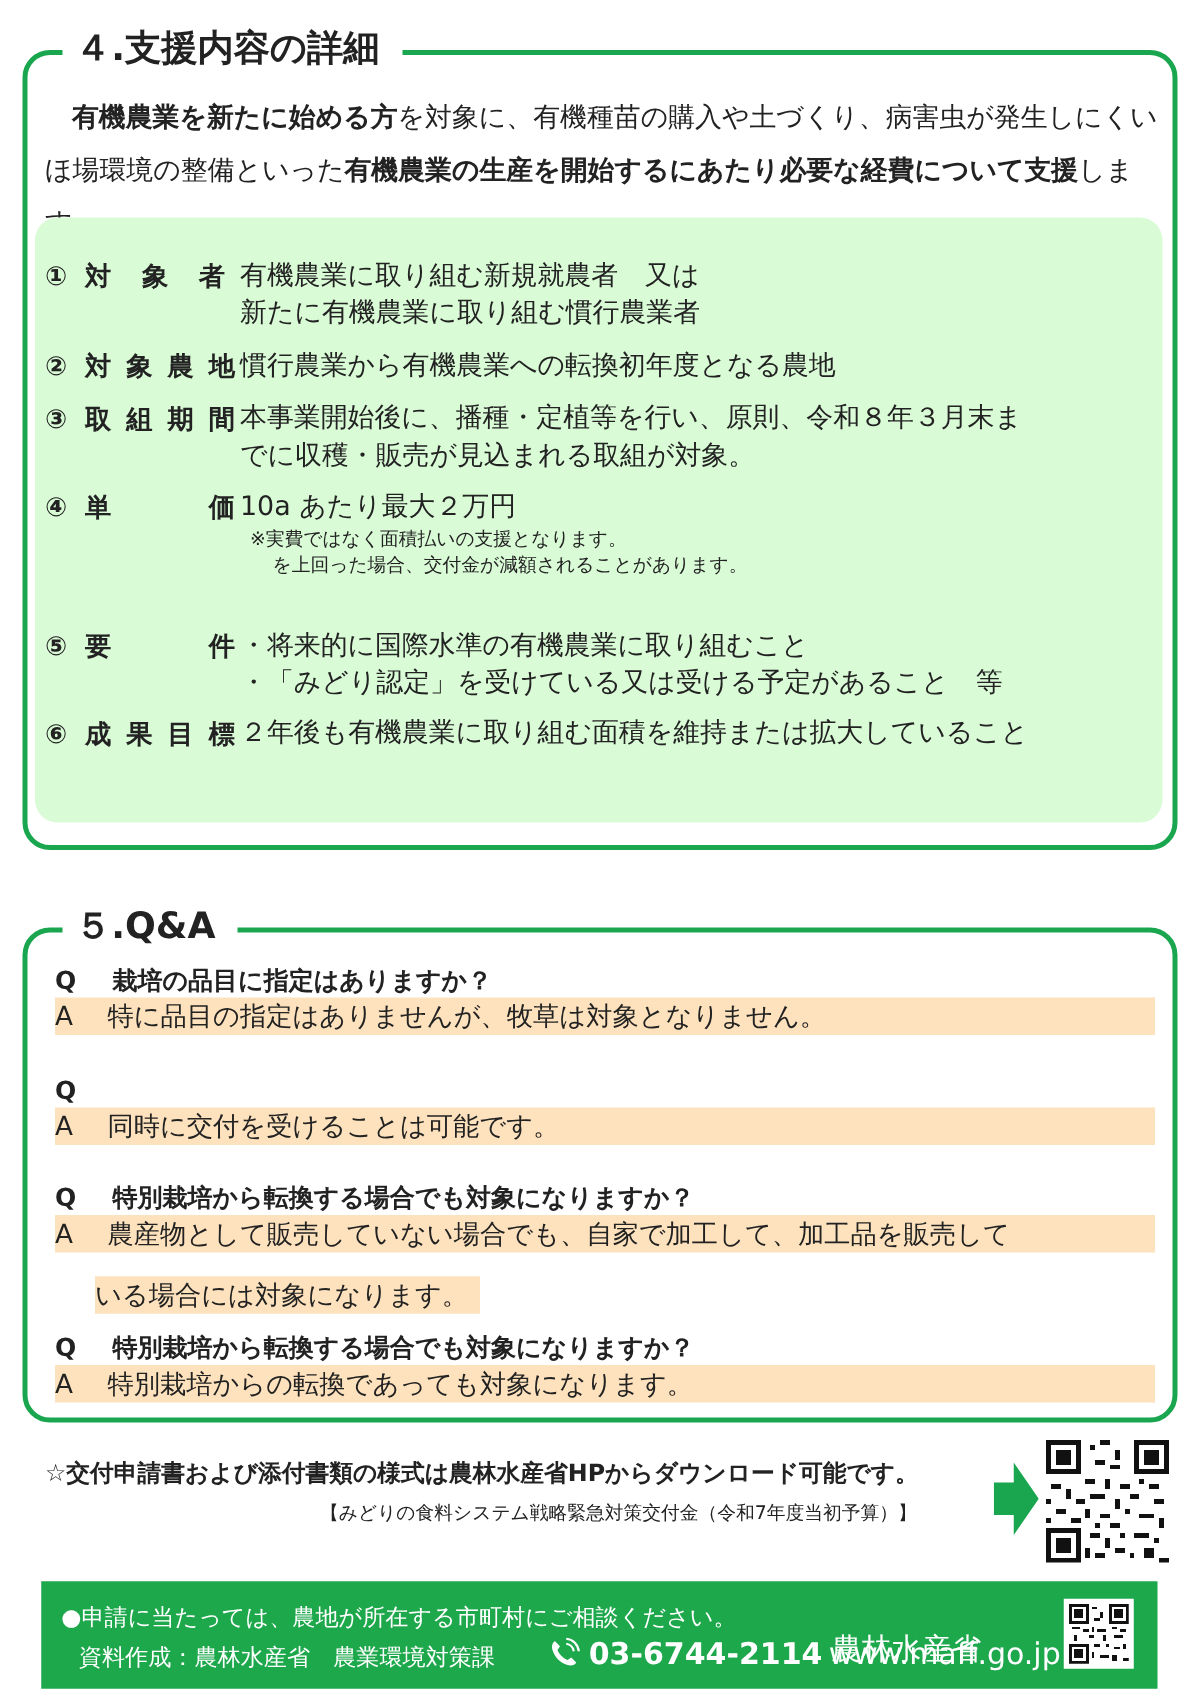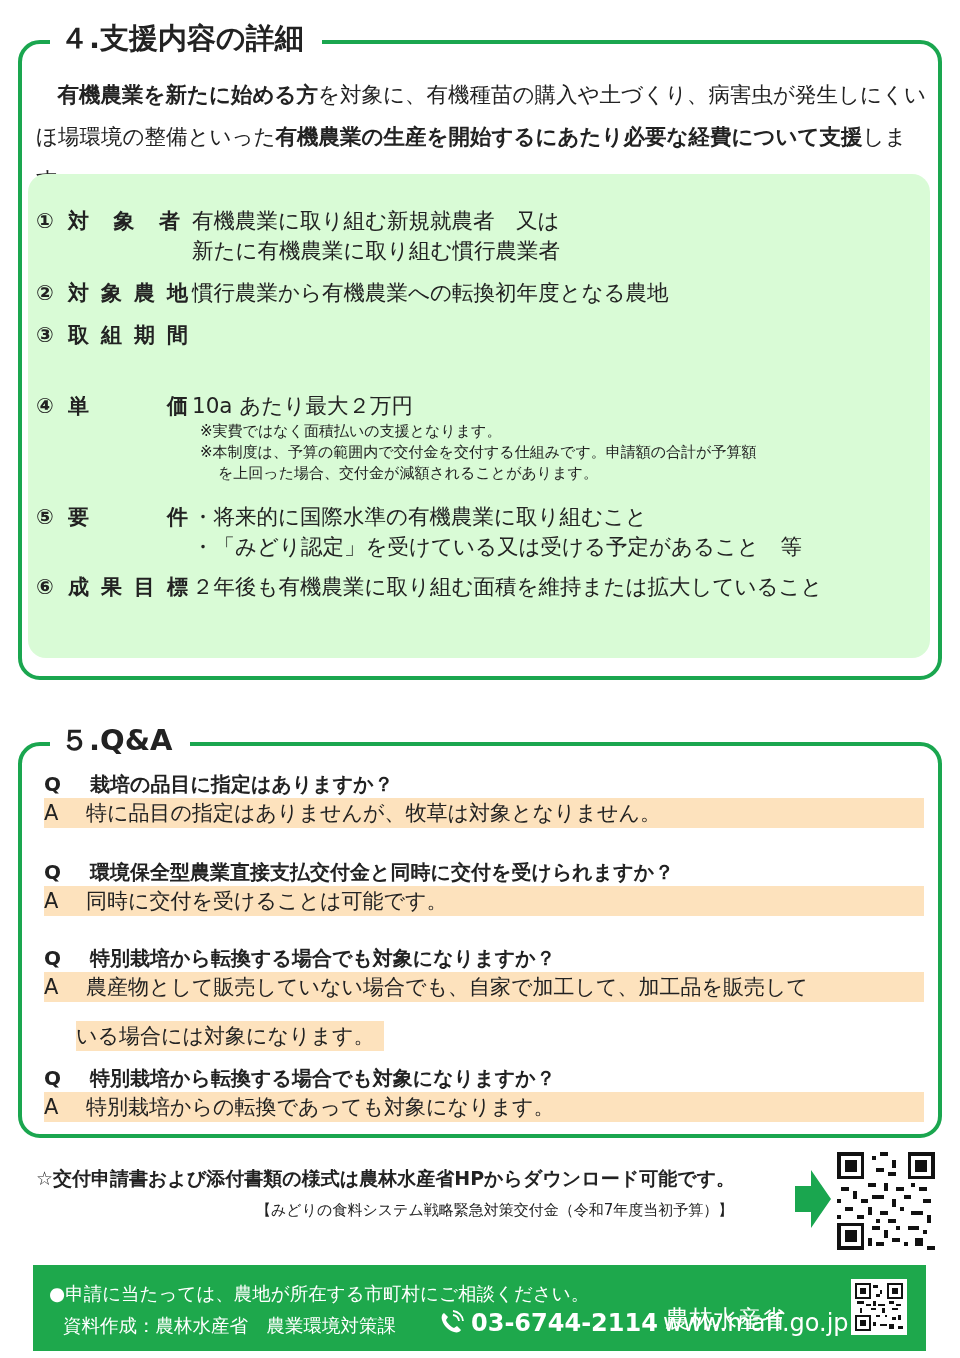--- a/index.html
+++ b/index.html
@@ -109,33 +109,36 @@
     </div>
 
     <div class="row" style="top:146px;">
       <div class="num">③</div>
       <div class="label">
         <span>取</span>
           <span>組</span>
           <span>期</span>
           <span>間</span>
       </div>
+      <div class="body">
+        <div>本事業開始後に、播種・定植等を行い、原則、令和８年３月末ま</div>
+        <div>でに収穫・販売が見込まれる取組が対象。</div>
+      </div>
     </div>
 
     <div class="row" style="top:217px;">
       <div class="num">④</div>
       <div class="label">
         <span>単</span>
           <span>価</span>
       </div>
       <div class="body">
         <div>10a あたり最大２万円</div>
         <div class="note">
           <span style="display:block">※実費ではなく面積払いの支援となります。</span>
-          <span style="display:block">※本制度は、予算の範囲内で交付金を交付する仕組みです。申請額の合計が予算額</span>
           <span class="indent">を上回った場合、交付金が減額されることがあります。</span>
         </div>
       </div>
     </div>
 
     <div class="row" style="top:328px;">
       <div class="num">⑤</div>
       <div class="label">
         <span>要</span>
           <span>件</span>
@@ -169,21 +172,20 @@
       </div>
     <div class="a-line" style="display:flex;">
         <span class="mark" style="width:42px">A</span>
         <span>特に品目の指定はありませんが、牧草は対象となりません。</span>
       </div>
   </div>
 
   <div class="qa" style="top:112px;">
     <div class="q">
         <span class="mark">Q</span>
-        <span>環境保全型農業直接支払交付金と同時に交付を受けられますか？</span>
       </div>
     <div class="a-line" style="display:flex;">
         <span class="mark" style="width:42px">A</span>
         <span>同時に交付を受けることは可能です。</span>
       </div>
   </div>
 
   <div class="qa" style="top:198px;">
     <div class="q">
         <span class="mark">Q</span>

